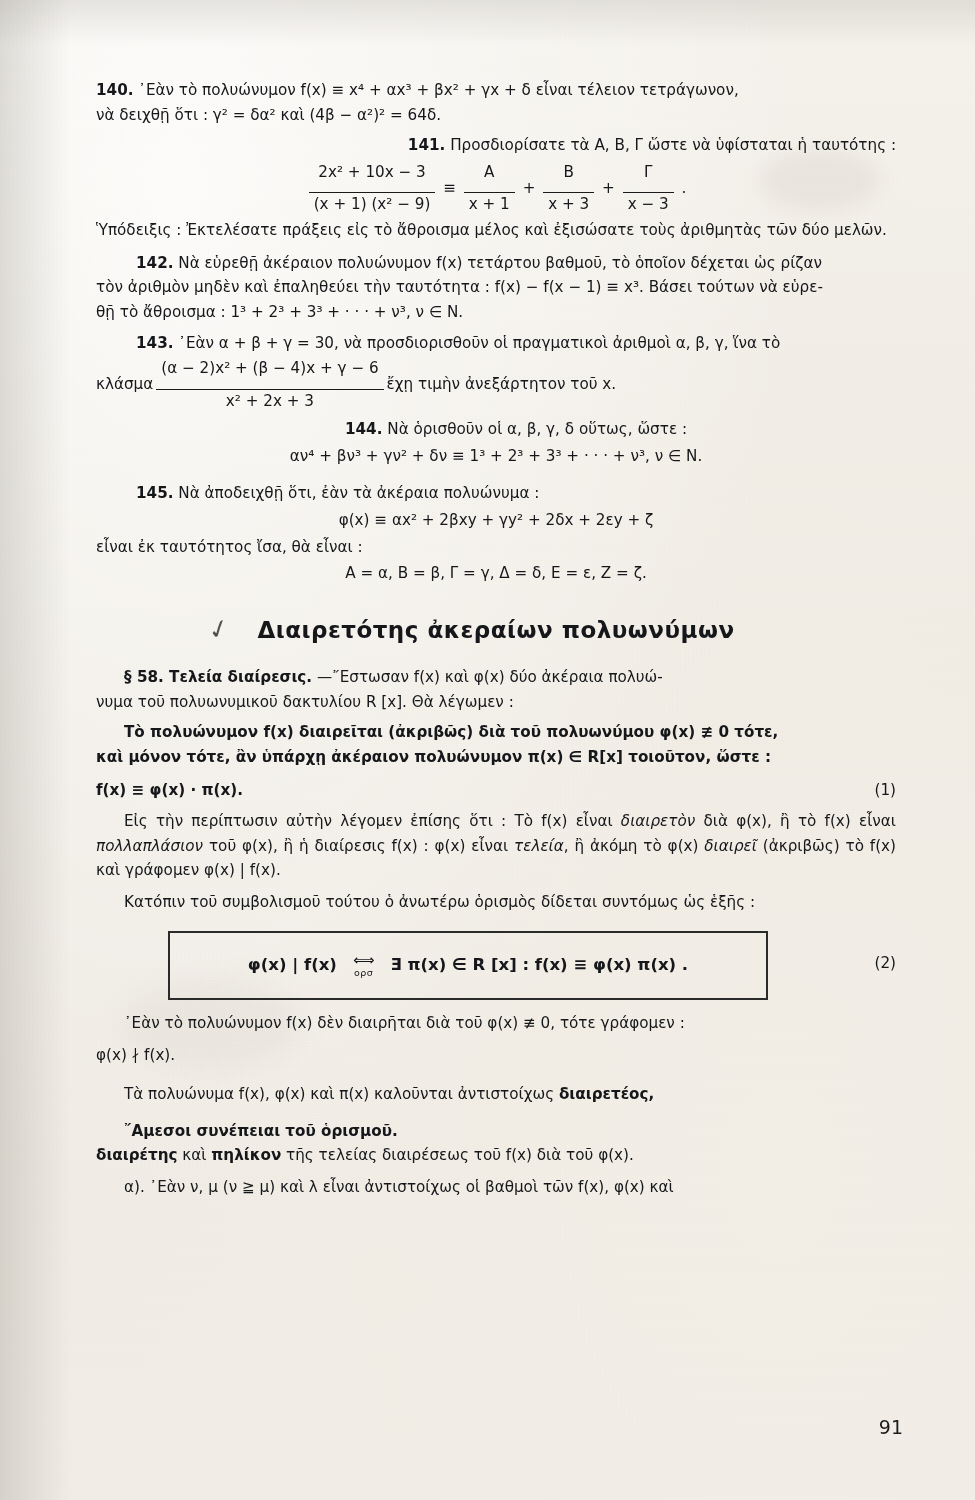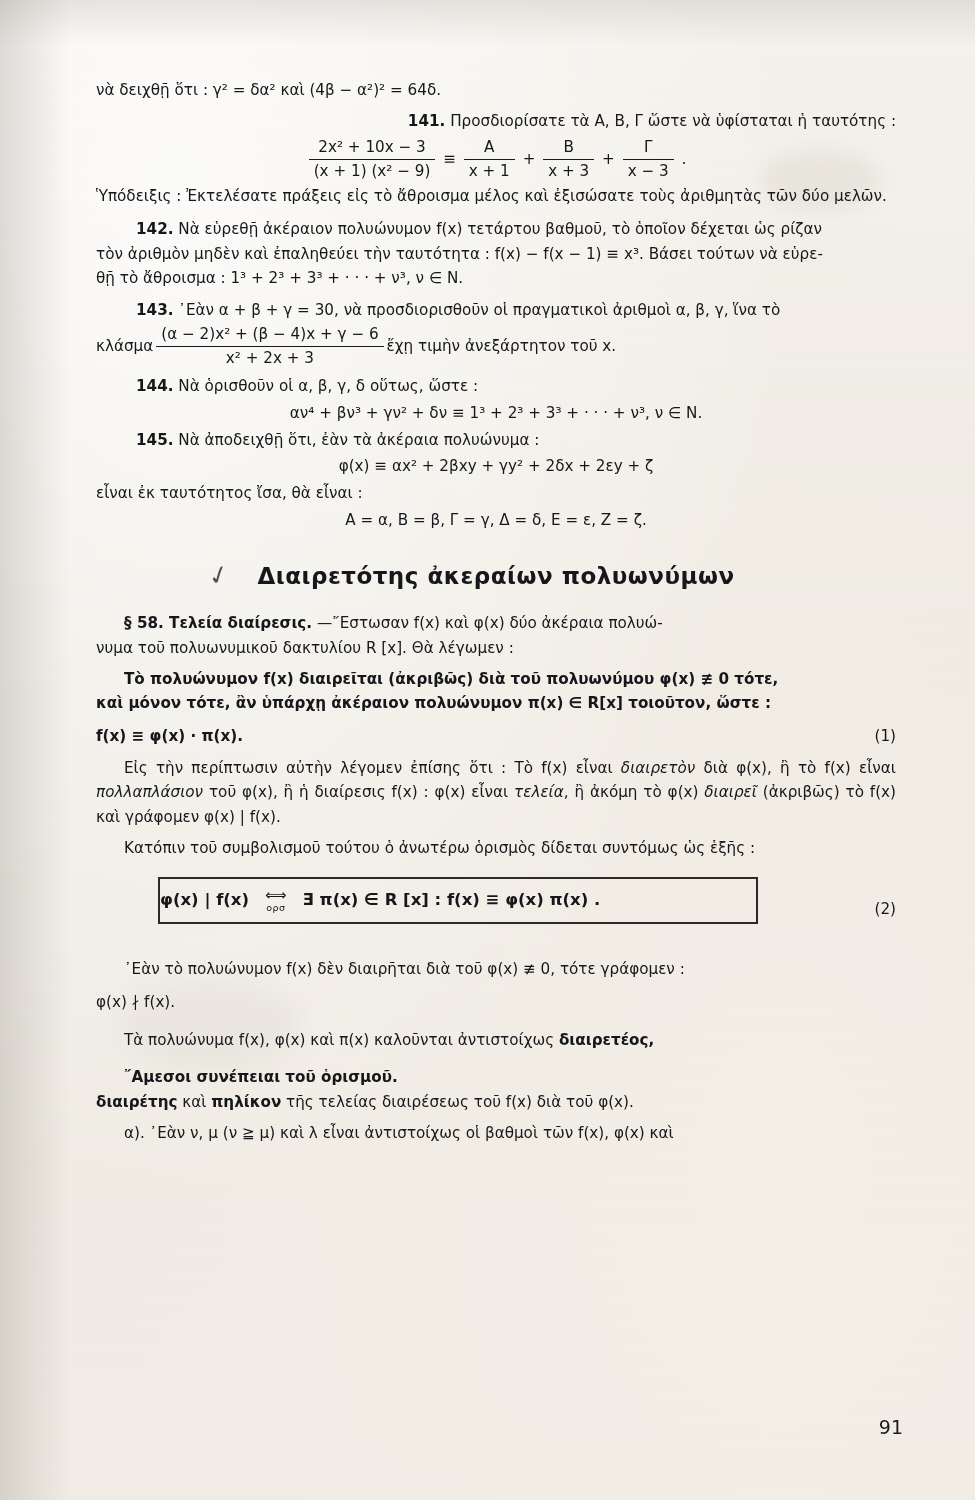--- a/index.html
+++ b/index.html
@@ -68,21 +68,21 @@
   }
   .frac {
     display: inline-block;
     vertical-align: middle;
     text-align: center;
     margin: 0 3px;
   }
   .frac .top {
     display: block;
     border-bottom: 1.3px solid #1a1a1a;
-    padding: 0 5px 1px 5px;
+    padding: 0 5px 10px 5px;
     line-height: 1.35;
   }
   .frac .bot {
     display: block;
     padding: 1px 5px 0 5px;
     line-height: 1.35;
   }
   .hint { margin-top: 3px; }
   .hint .lbl { }
   .section-title {
@@ -119,29 +119,29 @@
     right: 0;
     top: 0;
   }
   .boxed-wrap {
     margin: 16px 0 10px 0;
     position: relative;
     height: 62px;
   }
   .boxed {
     position: absolute;
-    left: 62px;
+    left: 72px;
     top: 0;
     width: 600px;
-    height: 47px;
+    height: 69px;
     border: 2px solid #2a2a2a;
     box-sizing: border-box;
     display: flex;
     align-items: center;
-    justify-content: flex-start;
+    justify-content: center;
     font-size: 16.5px;
     font-weight: bold;
   }
   .boxed .inner { display: flex; align-items: center; gap: 10px; }
   .arrow-block {
     display: inline-block;
     text-align: center;
     line-height: 1;
     margin: 0 6px;
   }
@@ -175,20 +175,22 @@
   <div class="noise"></div>
   <div class="edge-shadow-left"></div>
   <div class="edge-shadow-top"></div>
 
   <div class="blot" style="left:760px;top:150px;width:120px;height:60px;background:rgba(190,183,170,0.18);filter:blur(9px);"></div>
   <div class="blot" style="left:120px;top:980px;width:180px;height:90px;background:rgba(198,192,180,0.16);filter:blur(12px);"></div>
 
   <div class="content">
 
     <div class="exercise">
+      <div><span class="num">140.</span>
+        <span>᾽Εὰν τὸ πολυώνυμον f(x) ≡ x⁴ + αx³ + βx² + γx + δ εἶναι τέλειον τετράγωνον,</span></div>
       <div>νὰ δειχθῇ ὅτι : γ² = δα² καὶ (4β − α²)² = 64δ.</div>
     </div>
 
     <div class="exercise" style="margin-top:6px;">
       <div class="center"><span class="num">141.</span>
         <span>Προσδιορίσατε τὰ Α, Β, Γ ὥστε νὰ ὑφίσταται ἡ ταυτότης :</span></div>
       <div class="formula" style="margin-top:4px;">
         <span class="frac">
           <span class="top">2x² + 10x − 3</span>
           <span class="bot">(x + 1) (x² − 9)</span>
@@ -232,27 +234,27 @@
         <span>κλάσμα</span>
         <span class="frac">
           <span class="top">(α − 2)x² + (β − 4)x + γ − 6</span>
           <span class="bot">x² + 2x + 3</span>
         </span>
         <span>ἔχῃ τιμὴν ἀνεξάρτητον τοῦ x.</span>
       </div>
     </div>
 
     <div class="exercise" style="margin-top:6px;">
-      <div style="text-indent:40px;">
+      <div style="text-indent:40px;text-align:center;">
         <span class="num">144.</span>
         <span>Νὰ ὁρισθοῦν οἱ α, β, γ, δ οὕτως, ὥστε :</span></div>
       <div class="formula">αν⁴ + βν³ + γν² + δν ≡ 1³ + 2³ + 3³ + · · · + ν³,      ν ∈ Ν.</div>
     </div>
 
-    <div class="exercise" style="margin-top:2px;">
+    <div class="exercise" style="margin-top:13px;">
       <div style="text-indent:40px;">
         <span class="num">145.</span>
         <span>Νὰ ἀποδειχθῇ ὅτι, ἐὰν τὰ ἀκέραια πολυώνυμα :</span></div>
       <div class="formula">φ(x) ≡ αx² + 2βxy + γy² + 2δx + 2εy + ζ</div>
       <div>εἶναι ἐκ ταυτότητος ἴσα, θὰ εἶναι :</div>
       <div class="formula">Α = α,   Β = β,   Γ = γ,   Δ = δ,   Ε = ε,   Ζ = ζ.</div>
     </div>
 
     <div class="section-title">
       <span class="pen-mark">✓</span>

